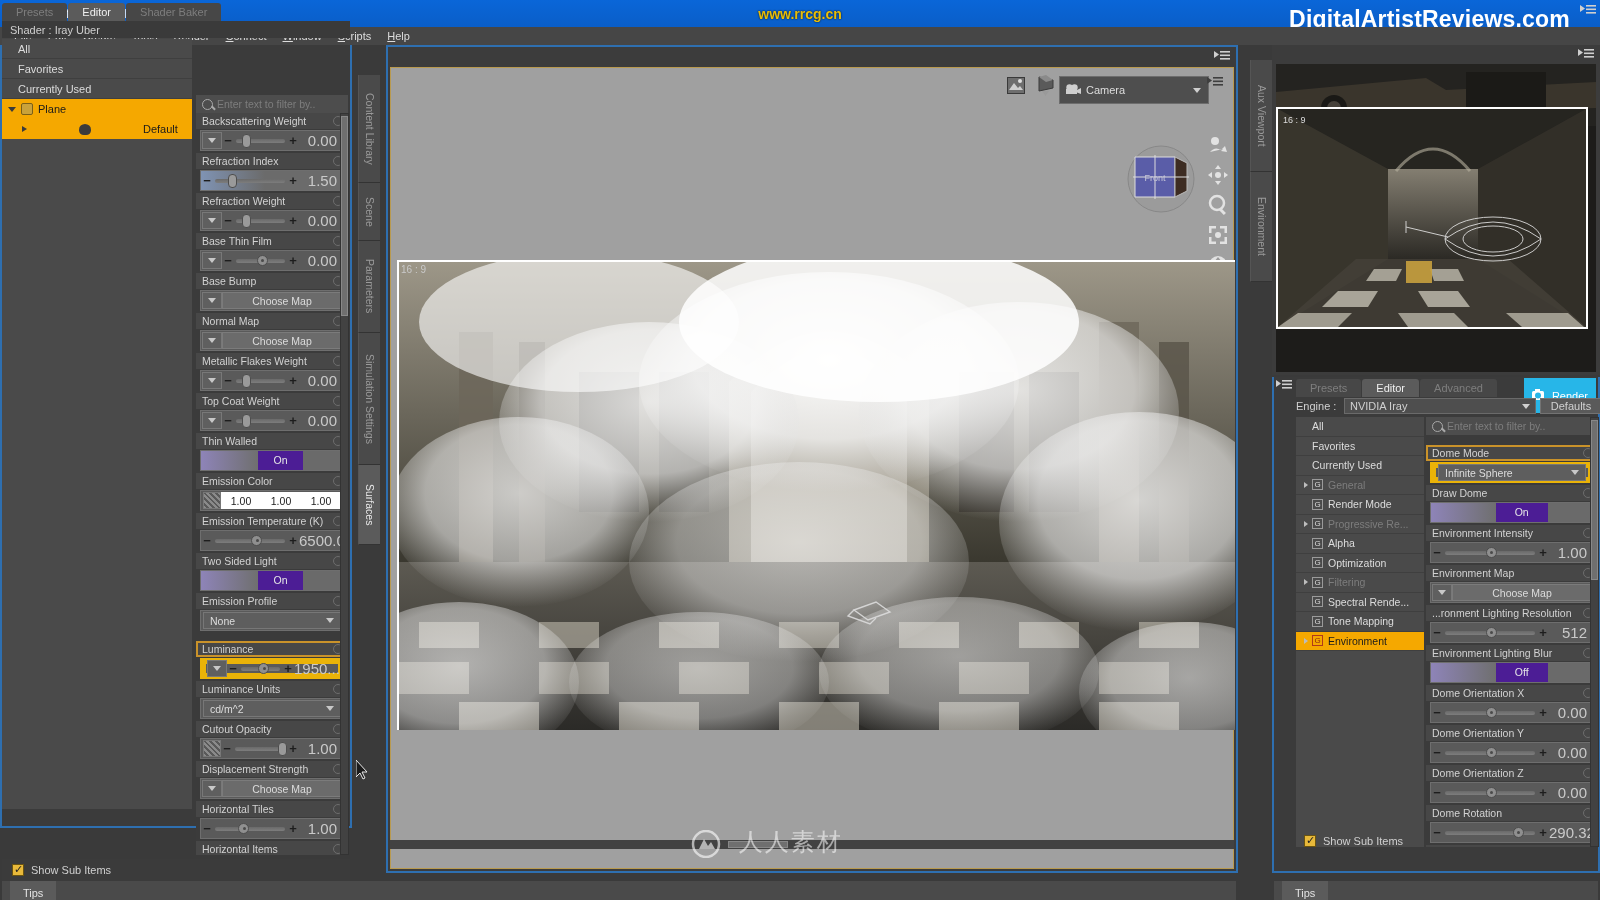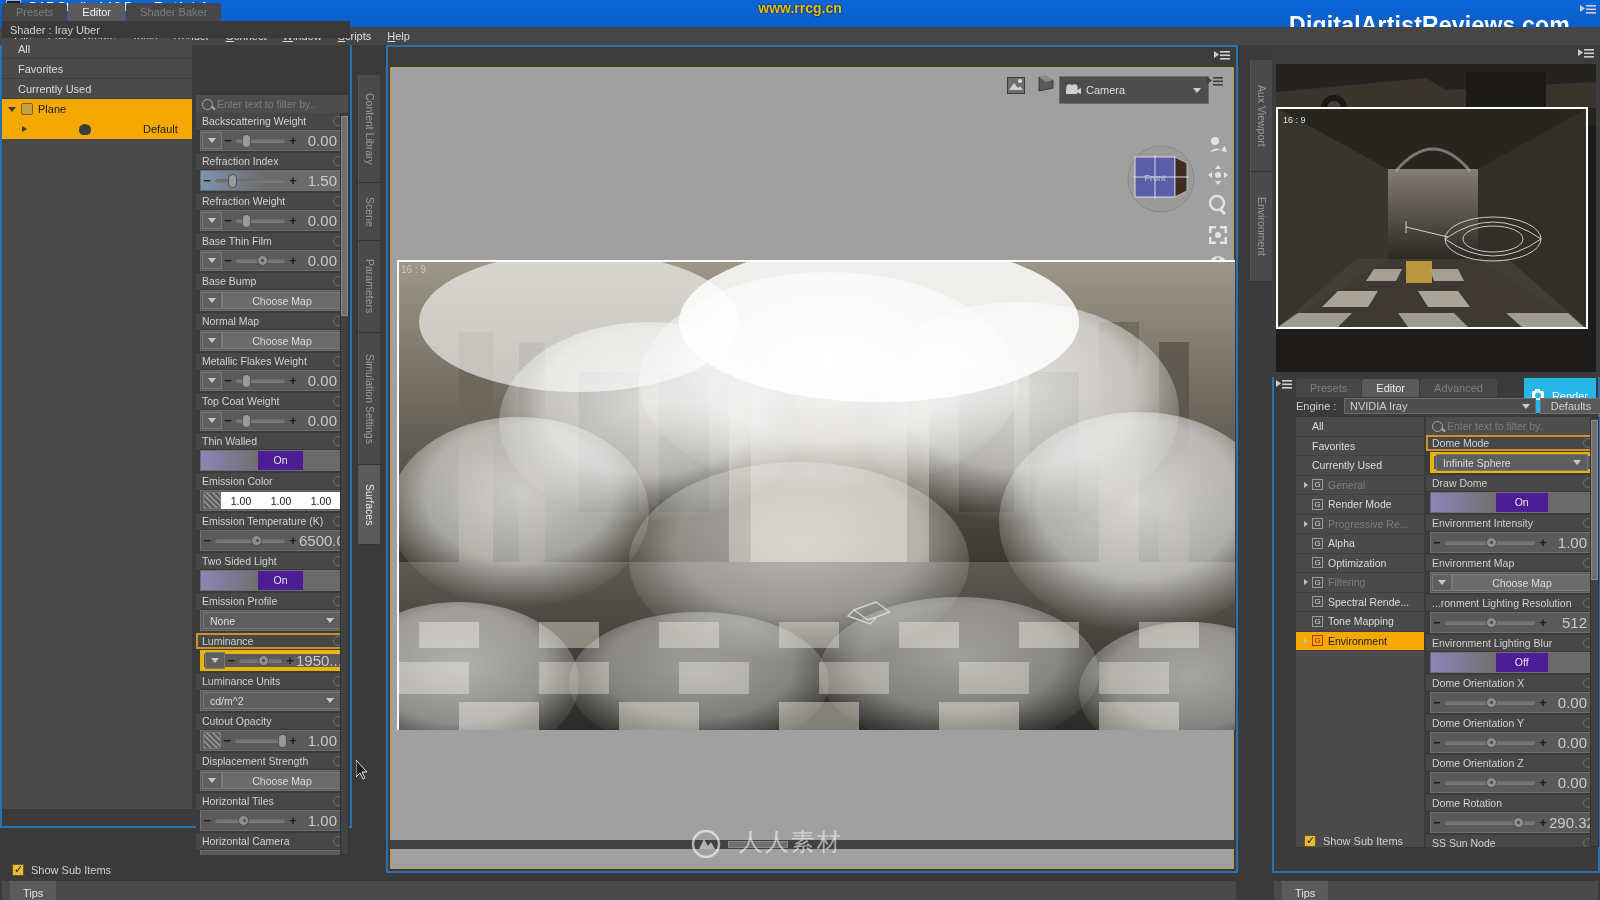--- a/index.html
+++ b/index.html
@@ -2,21 +2,21 @@
 <html><head>
 <meta charset="utf-8">
 <style>
   * { box-sizing: border-box; margin:0; padding:0; }
   html,body { width:1600px; height:900px; overflow:hidden; background:#3a3a3a;
     font-family:"Liberation Sans", sans-serif; font-size:11px; color:#d0d0d0; }
   #app { position:relative; width:1600px; height:900px; }
 
   
   .titlebar { position:absolute; left:0; top:0; width:1600px; height:27px;
-    background:linear-gradient(180deg,#0a66d8 0%, #0a5ec8 100%); display:flex; }
+    background:linear-gradient(180deg,#0a66d8 0%, #0a5ec8 100%); display:flex; align-items:center; }
   .ds-logo { width:15px; height:15px; margin-left:6px; background:#1b1b1b; border:1px solid #8ab4e8;
     color:#e8c24a; font-size:9px; font-weight:bold; display:flex; align-items:center; justify-content:center; }
   .title-text { margin-left:8px; color:#ffffff; font-size:12.5px; }
   .wm-center { position:absolute; left:50%; transform:translateX(-50%); color:#f2c200; font-weight:bold; font-size:14px;
     text-shadow:0 0 2px #000; opacity:.95; }
   .wm-right { position:absolute; right:30px; color:#ffffff; font-size:23px; font-weight:bold; letter-spacing:.2px;margin-top:12px;}
 
   
   .menubar { position:absolute; left:0; top:27px; width:1600px; height:18px; background:#464646;
     display:flex; align-items:center; padding-left:6px; }
@@ -55,22 +55,22 @@
   .mag { width:11px;height:11px;border:1.6px solid #a9a9a9;border-radius:50%; margin:0 4px 0 6px; position:relative;}
   .mag:after{content:"";position:absolute;width:5px;height:1.6px;background:#a9a9a9;right:-4px;bottom:0;transform:rotate(45deg);}
   .filtertxt { color:#7d7d7d; font-size:10.5px; }
 
   .prop { position:relative; padding:0; }
   .prop .lbl { height:16px; display:flex; align-items:center; padding-left:6px; font-size:10.5px; color:#d2d2d2;
     background:#474747; position:relative;text-align:right;}
   .gear { position:absolute; right:5px; top:3px; width:10px;height:10px; border:1.5px solid #6d6d6d; border-radius:50%; }
   .prop .ctl { height:21px; background:#5a5a5a; display:flex; align-items:center; margin:1px 4px 2px 4px;
      border:1px solid #6e6e6e; position:relative;}
-  .prop.highlight .ctl { border:4px solid #eab308; }
-  .prop.highlight .lbl { outline:2px solid #c9922a; outline-offset:-2px; }
+  .prop.highlight .ctl { border:6px solid #eab308; }
+  .prop.highlight .lbl { outline:2px solid #c9922a; outline-offset:-2px;margin-top:10px; }
   .ddbtn { width:20px; height:17px; background:#5f5f5f; border:1px solid #787878; display:flex;
      align-items:center; justify-content:center; margin-left:1px;}
   .ddbtn .car { width:0;height:0;border-left:4px solid transparent;border-right:4px solid transparent;border-top:5px solid #c8c8c8;}
   .minus,.plus { color:#1d1d1d; font-size:13px; font-weight:bold; width:12px; text-align:center; }
   .slidertrack { flex:1; height:4px; background:linear-gradient(180deg,#6a6a6a,#7d7d7d); margin:0 2px; position:relative; border-radius:2px;}
   .knob { position:absolute; top:-5px; width:9px; height:14px; border-radius:4px; background:#9a9a9a; border:1px solid #4d4d4d;}
   .knob.round { width:11px;height:11px;border-radius:50%; top:-4px; background:#8f8f8f;}
   .knob.round:after{content:"";position:absolute;left:3.5px;top:3.5px;width:3px;height:3px;border-radius:50%;background:#4a4a4a;}
   .val { width:44px; text-align:right; padding-right:6px; font-size:15px; color:#c9c9c9;}
   .ctl.blue { background:linear-gradient(90deg,#7f93b3 0%, #6b6b6b 45%); }
@@ -466,21 +466,21 @@
             <span class="minus">−</span>
             <span class="slidertrack">
               <span class="knob round" style="left:33%"></span>
             </span>
             <span class="plus">+</span>
             <span class="val">1.00</span>
           </div>
         </div>
         <div class="prop">
           <div class="lbl">
-            <span>Horizontal Camera</span>
+            <span>Horizontal Items</span>
             <span class="gear"></span>
           </div>
           <div class="ctl">
             <span class="minus">−</span>
             <span class="plus">+</span>
             <span class="val">0.00</span>
           </div>
         </div>
       </div>
     <div class="vscroll" style="left:340px; top:113px; width:9px; height:742px;">

